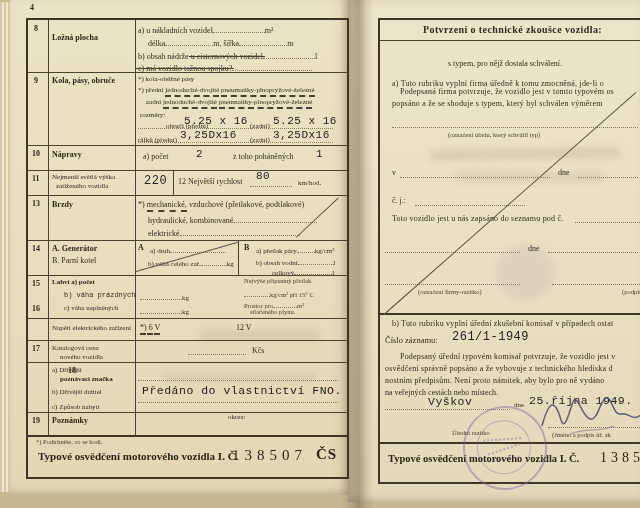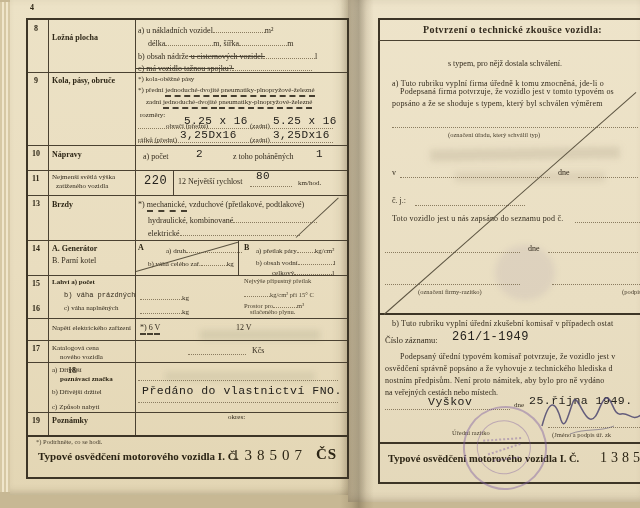--- a/index.html
+++ b/index.html
@@ -135,21 +135,21 @@
 
     <div class="abs p pb" style="left:24px;top:180px;">Brzdy</div>
     <div class="abs p" style="left:110px;top:180px;"><span>*)</span> <span class="pen">mechanické,</span> <span>vzduchové (přetlakové, podtlakové)</span></div>
     <div class="abs p" style="left:120px;top:194px;"><span>hydraulické, kombinované</span><span class="dots" style="width:84px;"></span></div>
     <div class="abs p" style="left:120px;top:207px;"><span>elektrické</span><span class="dots" style="width:120px;"></span></div>
     <div class="diag" style="left:268px;top:217px;width:58px;transform:rotate(-43deg);"></div>
 
     <div class="abs p pb" style="left:24px;top:224px;">A. Generátor</div>
     <div class="abs p" style="left:24px;top:236px;">B. Parní kotel</div>
     <div class="abs p pb" style="left:110px;top:223px;">A</div>
-    <div class="abs p7" style="left:138px;top:224px;"><span>a) druh</span><span class="dots" style="width:56px;"></span></div>
+    <div class="abs p7" style="left:122px;top:224px;"><span>a) druh</span><span class="dots" style="width:56px;"></span></div>
     <div class="abs p7" style="left:120px;top:237px;"><span>b) váha celého zař.</span><span class="dots" style="width:26px;"></span><span>kg</span></div>
     <div class="diag" style="left:108px;top:251px;width:106px;transform:rotate(-16deg);"></div>
     <div class="abs p pb" style="left:216px;top:223px;">B</div>
     <div class="abs p7" style="left:228px;top:224px;"><span>a) přetlak páry</span><span class="dots" style="width:18px;"></span><span>kg/cm²</span></div>
     <div class="abs p7" style="left:228px;top:236px;"><span>b) obsah vodní</span><span class="dots" style="width:36px;"></span><span>l</span></div>
     <div class="abs p7" style="left:244px;top:246px;"><span>celkový</span><span class="dots" style="width:38px;"></span><span>l</span></div>
 
     <div class="abs p7 pb" style="left:24px;top:258px;">Lahví a) počet</div>
     <div class="abs p7" style="left:36px;top:271px;font-family:Liberation Mono, monospace;">b) váha prázdných</div>
     <div class="abs p7" style="left:36px;top:284px;">c) váha naplněných</div>

